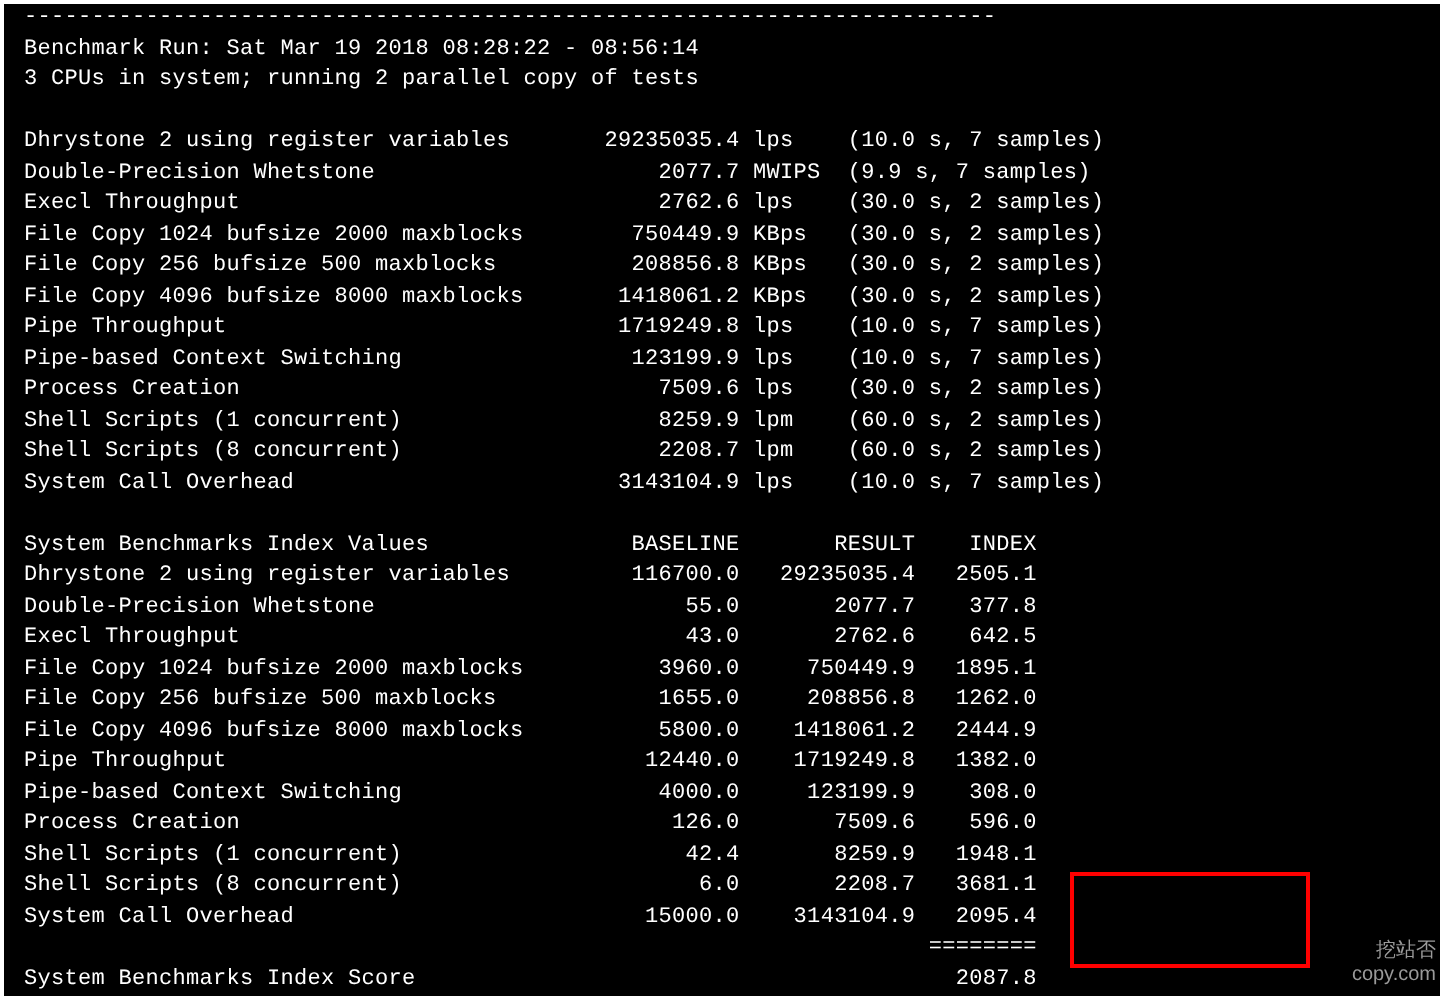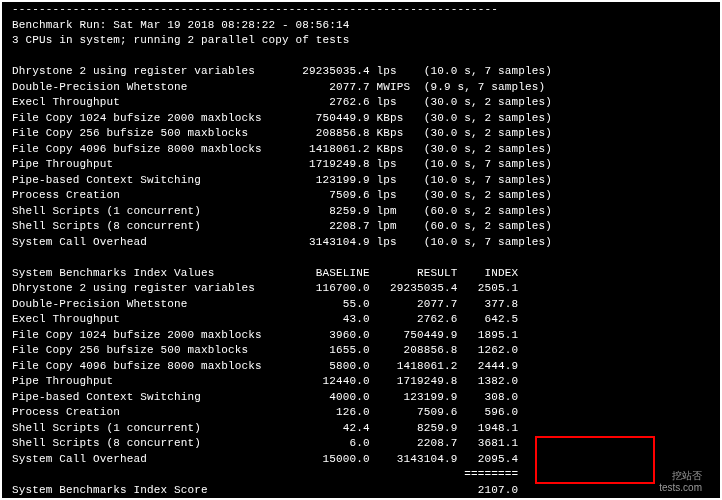--- a/index.html
+++ b/index.html
@@ -26,21 +26,21 @@
     .sep {
       color: #ffffff;
     }
     .highlight-box {
       position: absolute;
       border: 2px solid #ff0000;
       pointer-events: none;
     }
     .watermark {
       position: absolute;
-      right: 20px;
+      right: 4px;
       bottom: 6px;
       color: #9a9a9a;
       font-family: Arial, sans-serif;
       font-size: 10px;
       text-align: right;
       line-height: 1.2;
     }
   </style>
 </head>
 <body>
@@ -69,21 +69,21 @@
 File Copy 1024 bufsize 2000 maxblocks          3960.0     750449.9   1895.1
 File Copy 256 bufsize 500 maxblocks            1655.0     208856.8   1262.0
 File Copy 4096 bufsize 8000 maxblocks          5800.0    1418061.2   2444.9
 Pipe Throughput                               12440.0    1719249.8   1382.0
 Pipe-based Context Switching                   4000.0     123199.9    308.0
 Process Creation                                126.0       7509.6    596.0
 Shell Scripts (1 concurrent)                     42.4       8259.9   1948.1
 Shell Scripts (8 concurrent)                      6.0       2208.7   3681.1
 System Call Overhead                          15000.0    3143104.9   2095.4
 </span><span>                                                                   ========</span>
-<span id="score-line">System Benchmarks Index Score                                        2107.0</span>
+<span id="score-line">System Benchmarks Index Score                                        2087.8</span>
 </div>
 
 <div class="highlight-box" style="left:535px; top:436px; width:120px; height:48px;"></div>
 
 <div class="watermark">
   <div>挖站否</div>
-  <div>tests.com</div>
+  <div>copy.com</div>
 </div>
 
 </body></html>

